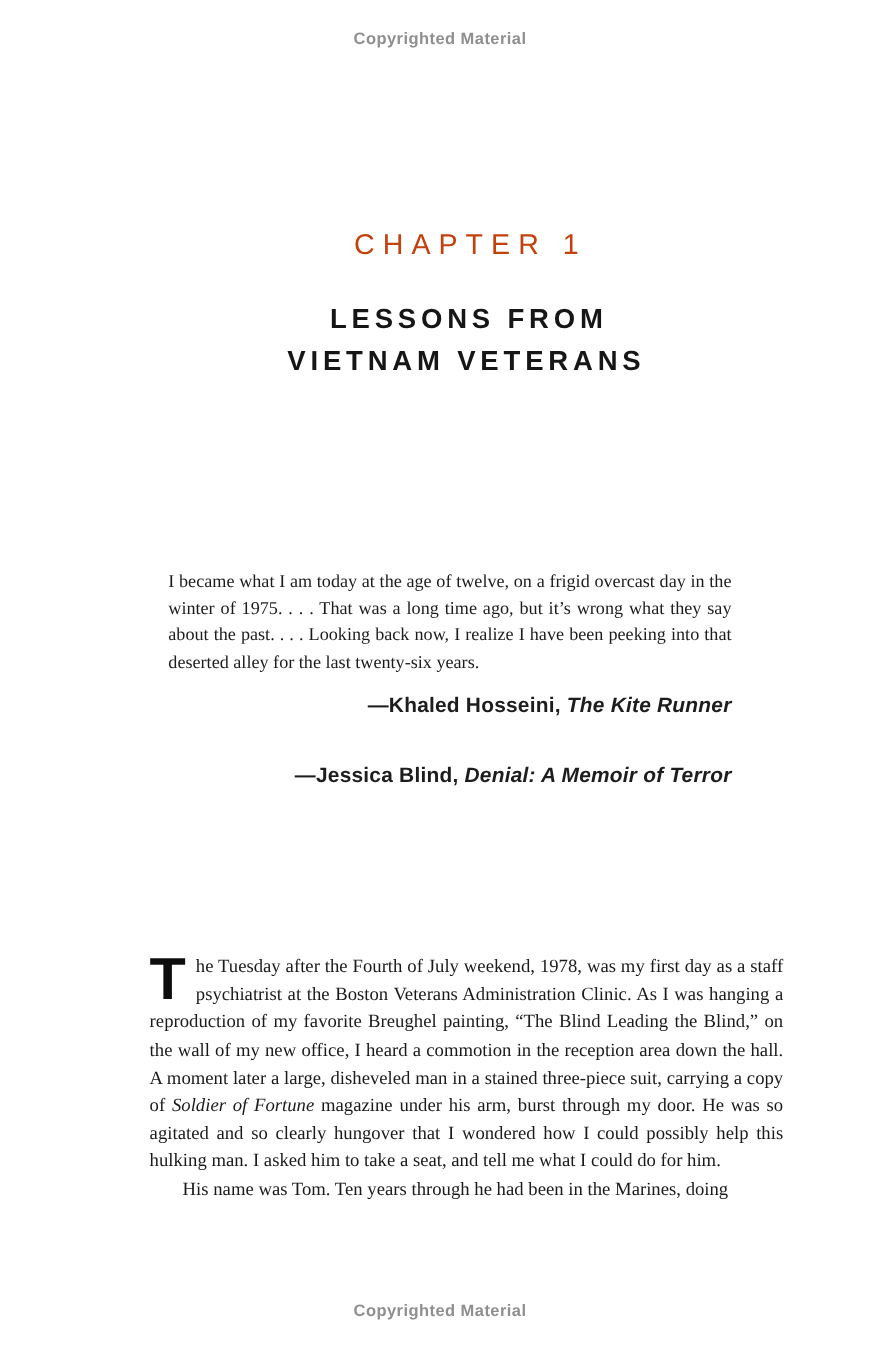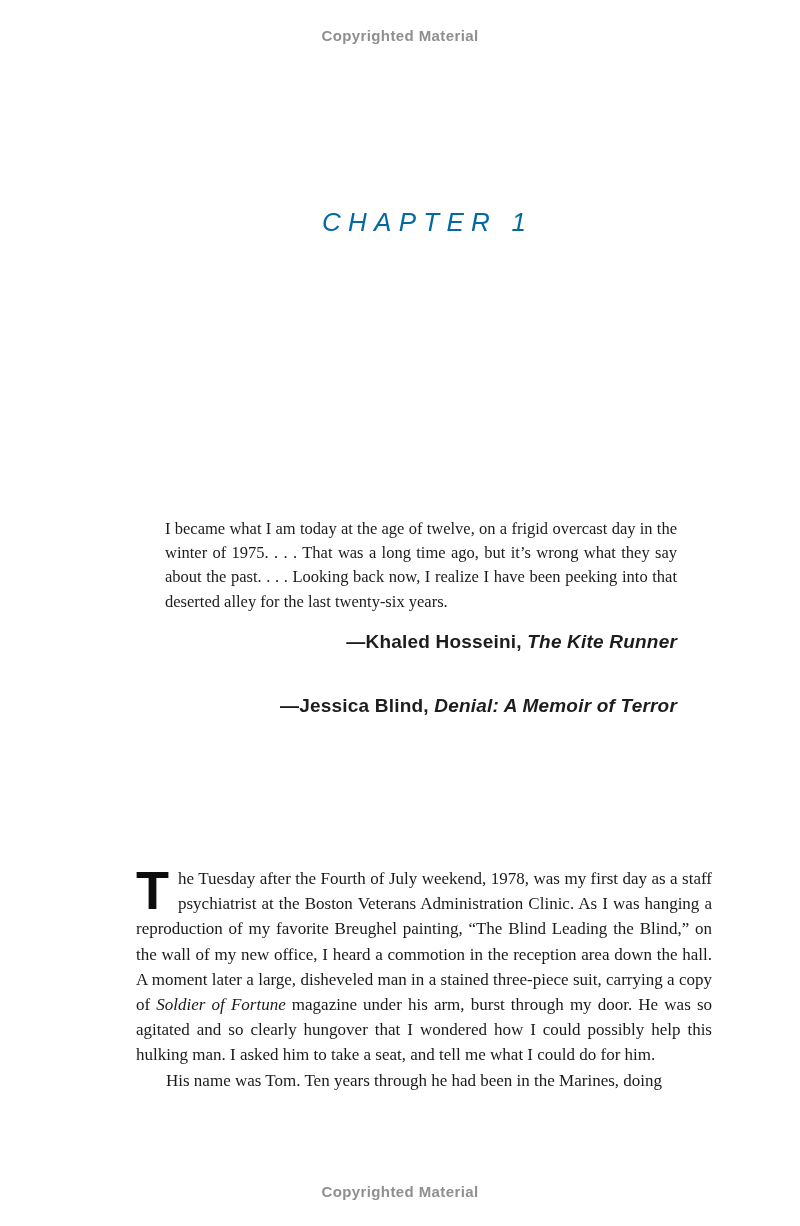--- a/index.html
+++ b/index.html
@@ -44,43 +44,42 @@
     position: absolute;
     top: 207px;
     left: 0;
     width: 100%;
     text-align: center;
     font-family: "Liberation Sans", "DejaVu Sans", sans-serif;
     font-weight: 400;
     font-size: 26px;
     letter-spacing: 0.28em;
     text-indent: 0.28em;
-    color: #0369a1;
-    font-style: italic;
+    color: #c2410c;
   }
 
   .chapter-title {
     position: absolute;
     top: 271px;
     left: 0;
     width: 100%;
     text-align: center;
     font-family: "Liberation Sans", "DejaVu Sans", sans-serif;
     font-weight: 700;
     font-size: 25px;
     line-height: 38px;
     letter-spacing: 0.175em;
     text-indent: 0.175em;
     color: #161616;
   }
 
   .epigraph-section {
     position: absolute;
     top: 517px;
-    left: 29px;          
+    left: 17px;          
     width: 512px;
   }
 
   .epigraph-text {
     font-family: "Liberation Serif", "DejaVu Serif", serif;
     font-size: 16.5px;
     line-height: 24.2px;
     text-align: justify;
     color: #1b1b1b;
   }
@@ -129,20 +128,24 @@
 <body>
 
 <div class="page">
 
   <div class="copyright top">Copyrighted Material</div>
 
   <div class="type-block">
 
     <div class="chapter-label">CHAPTER 1</div>
 
+    <h1 class="chapter-title">
+      <span>LESSONS FROM</span><br>
+      <span>VIETNAM VETERANS</span>
+    </h1>
 
     <div class="epigraph-section">
 
       <blockquote class="epigraph">
         <p class="epigraph-text">I became what I am today at the age of twelve, on a frigid overcast day in the winter of 1975. . . . That was a long time ago, but it’s wrong what they say about the past. . . . Looking back now, I realize I have been peeking into that deserted alley for the last twenty-six years.</p>
         <div class="attribution">
           <span>—Khaled Hosseini, </span><em>The Kite Runner</em>
         </div>
       </blockquote>
 

